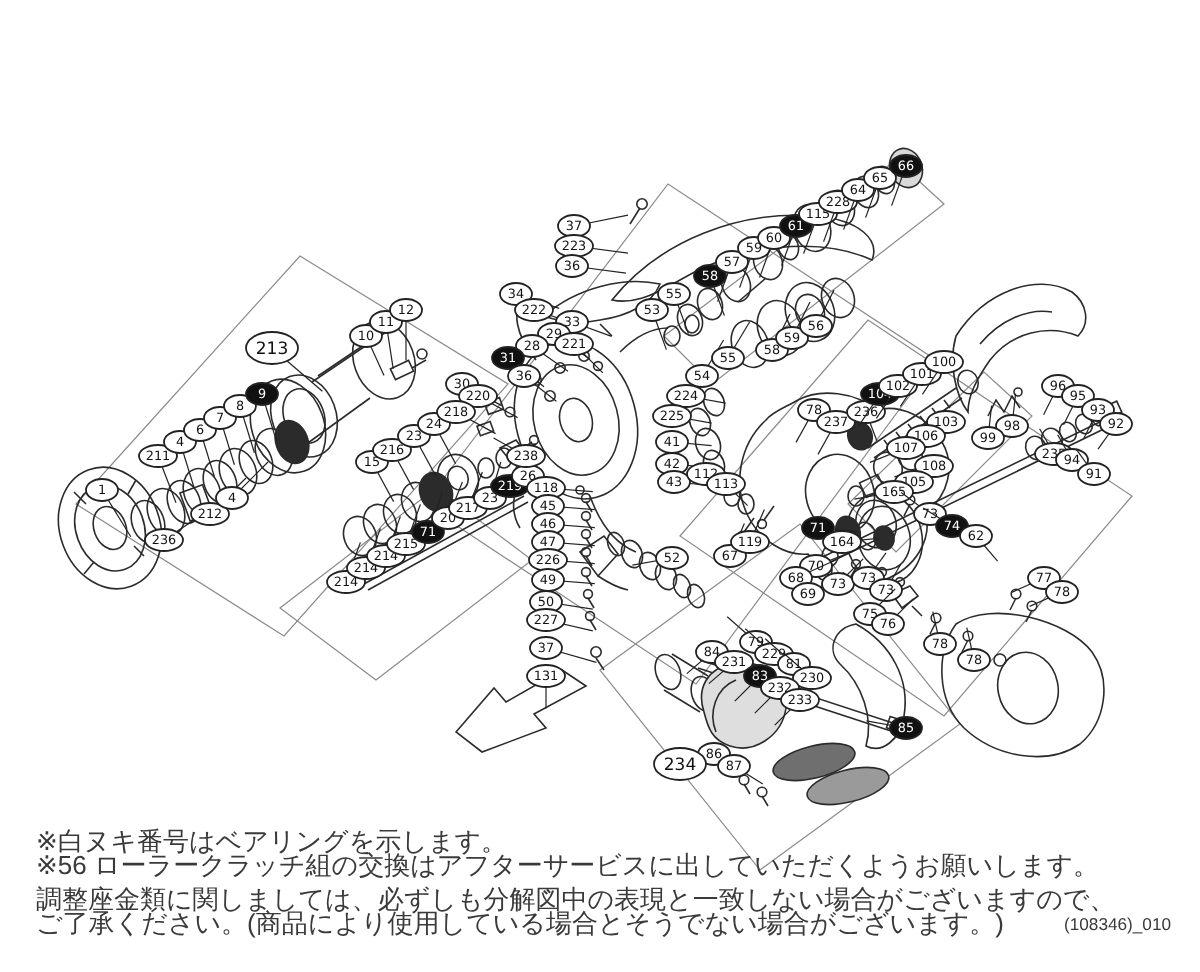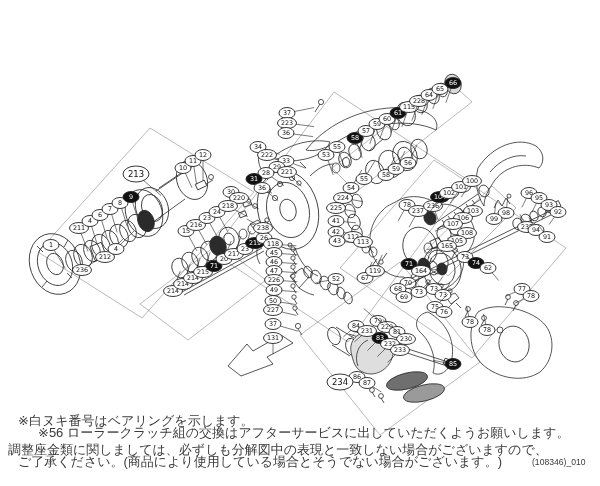--- a/index.html
+++ b/index.html
@@ -926,17 +926,17 @@
         </g>
         <g>
           <line x1="453" y1="364" x2="433.2" y2="360.4" stroke="#222222" stroke-width="0.6"></line>
           <ellipse cx="453" cy="364" rx="8" ry="5.5" fill="#111111" stroke="#222222" stroke-width="0.9"></ellipse>
           <text x="453" y="366.2" text-anchor="middle" font-size="6.4" font-family="&quot;DejaVu Sans&quot;, sans-serif" fill="#ffffff">85</text>
         </g>
       </g>
   </svg>
 
   <div class="note" style="left:18px;top:415px;">※白ヌキ番号はベアリングを示します。</div>
-  <div class="note" style="left:18px;top:427px;margin-left:20px;">※56 ローラークラッチ組の交換はアフターサービスに出していただくようお願いします。</div>
-  <div class="note" style="left:8px;top:444px;">調整座金類に関しましては、必ずしも分解図中の表現と一致しない場合がございますので、</div>
+  <div class="note" style="left:18px;top:427px;">※56 ローラークラッチ組の交換はアフターサービスに出していただくようお願いします。</div>
+  <div class="note" style="left:18px;top:444px;">調整座金類に関しましては、必ずしも分解図中の表現と一致しない場合がございますので、</div>
   <div class="note" style="left:18px;top:456px;">ご了承ください。(商品により使用している場合とそうでない場合がございます。)</div>
   <div class="doccode" style="left:532px;top:457px;">(108346)_010</div>
 </div>
 
 </body></html>

